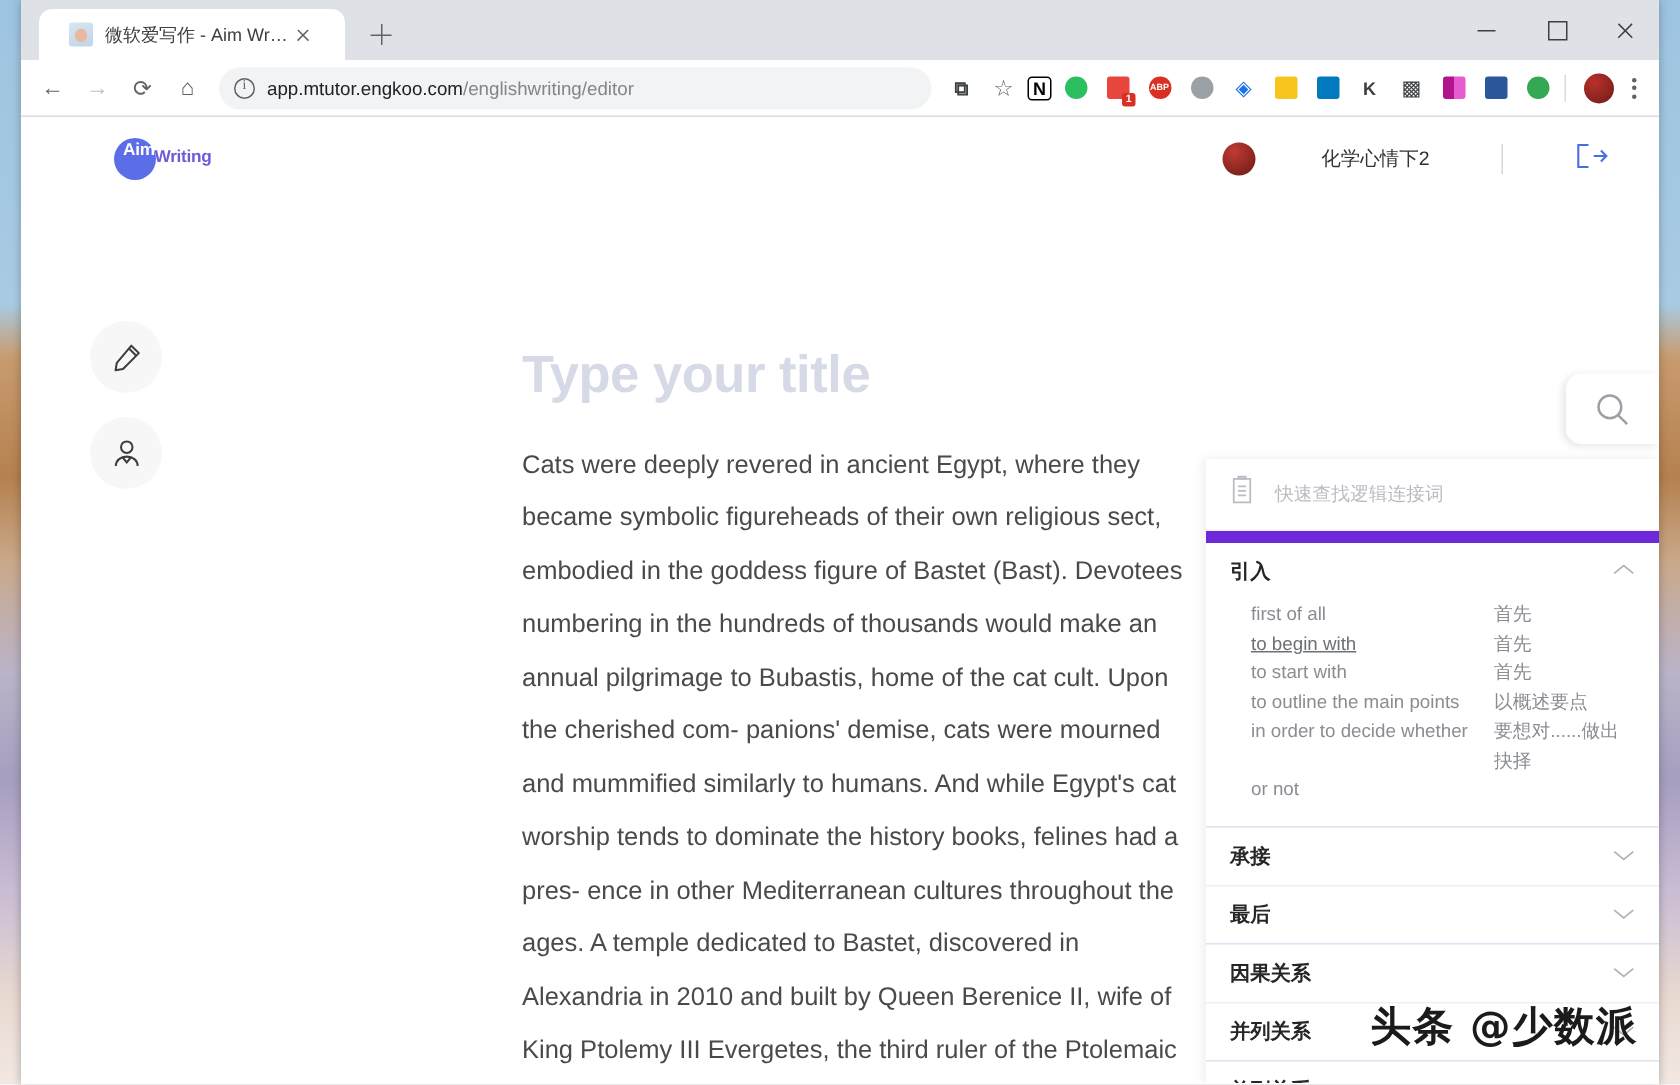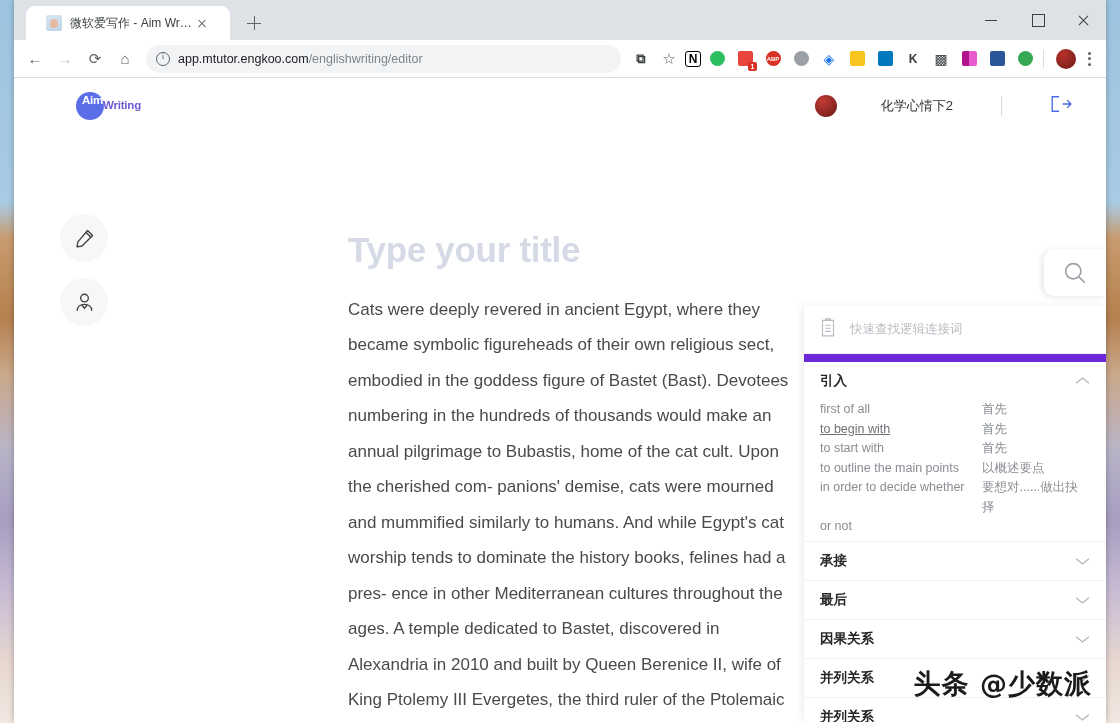--- a/index.html
+++ b/index.html
@@ -310,21 +310,21 @@
     padding: 0 16px;
   }
   .sect-head {
     height: 38px;
     display: flex; align-items: center;
   }
   .sect-title {
     font-size: 13.5px; color: #262626; font-weight: bold;
   }
   .chev { margin-left: auto; color:#b0b3b8; }
-  .sect-body { padding-bottom: 4px; }
+  .sect-body { padding-bottom: 14px; margin-left: 14px; }
   .phrase {
     display: flex;
     font-size: 12.5px;
     line-height: 19.5px;
     color: #8a8d93;
   }
   .phrase .en { width: 162px; flex: none; }
   .phrase .en.hl { text-decoration: underline; color:#6d7075; }
   .phrase .zh { color: #8a8d93; }
   .phrase-cont { font-size:12.5px; line-height:19.5px; color:#8a8d93; }

